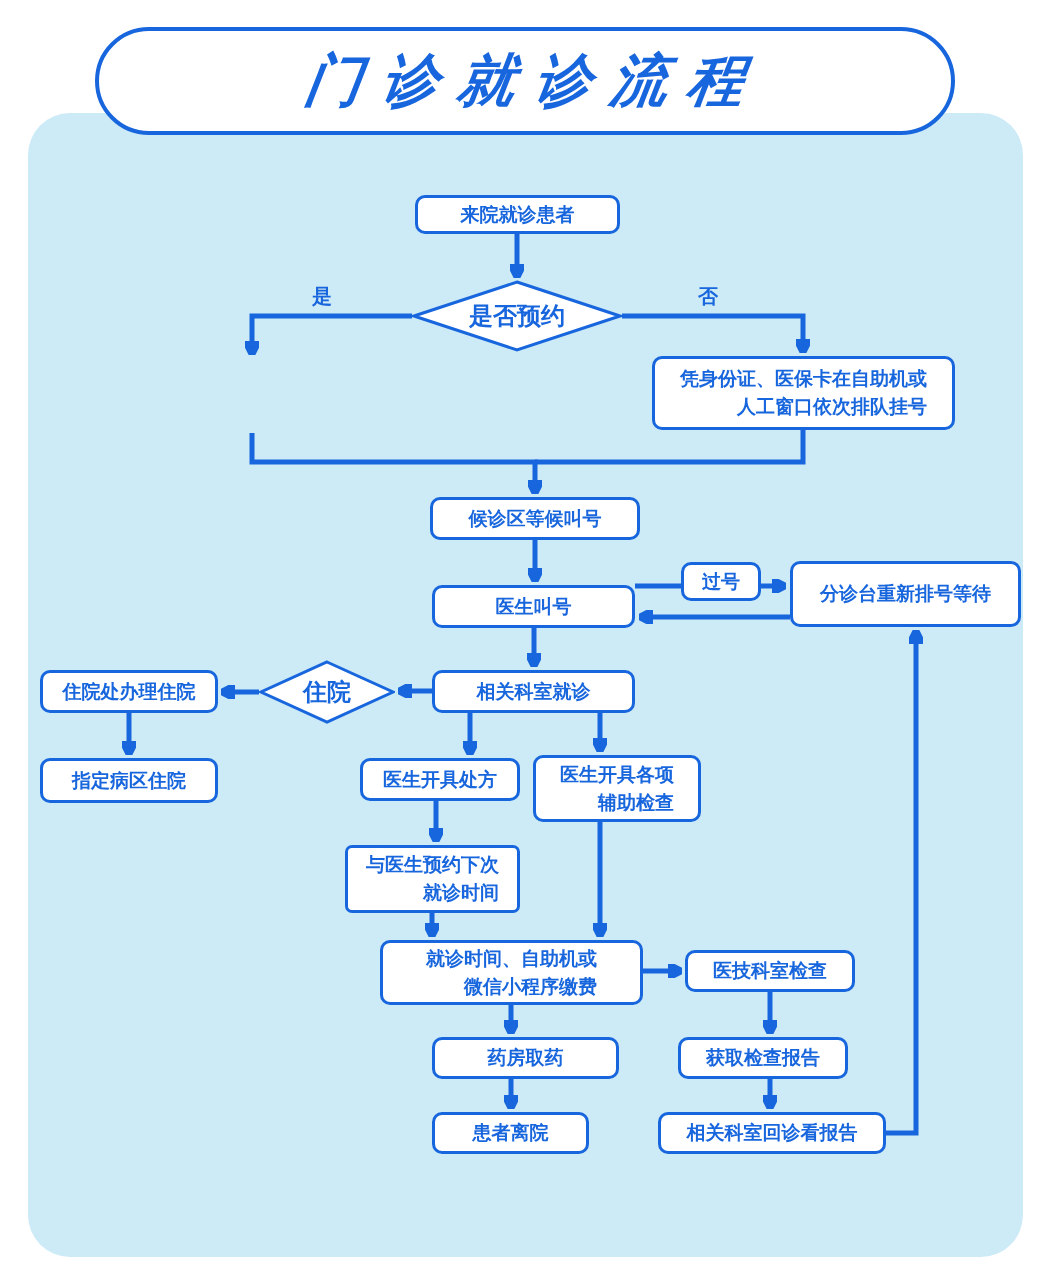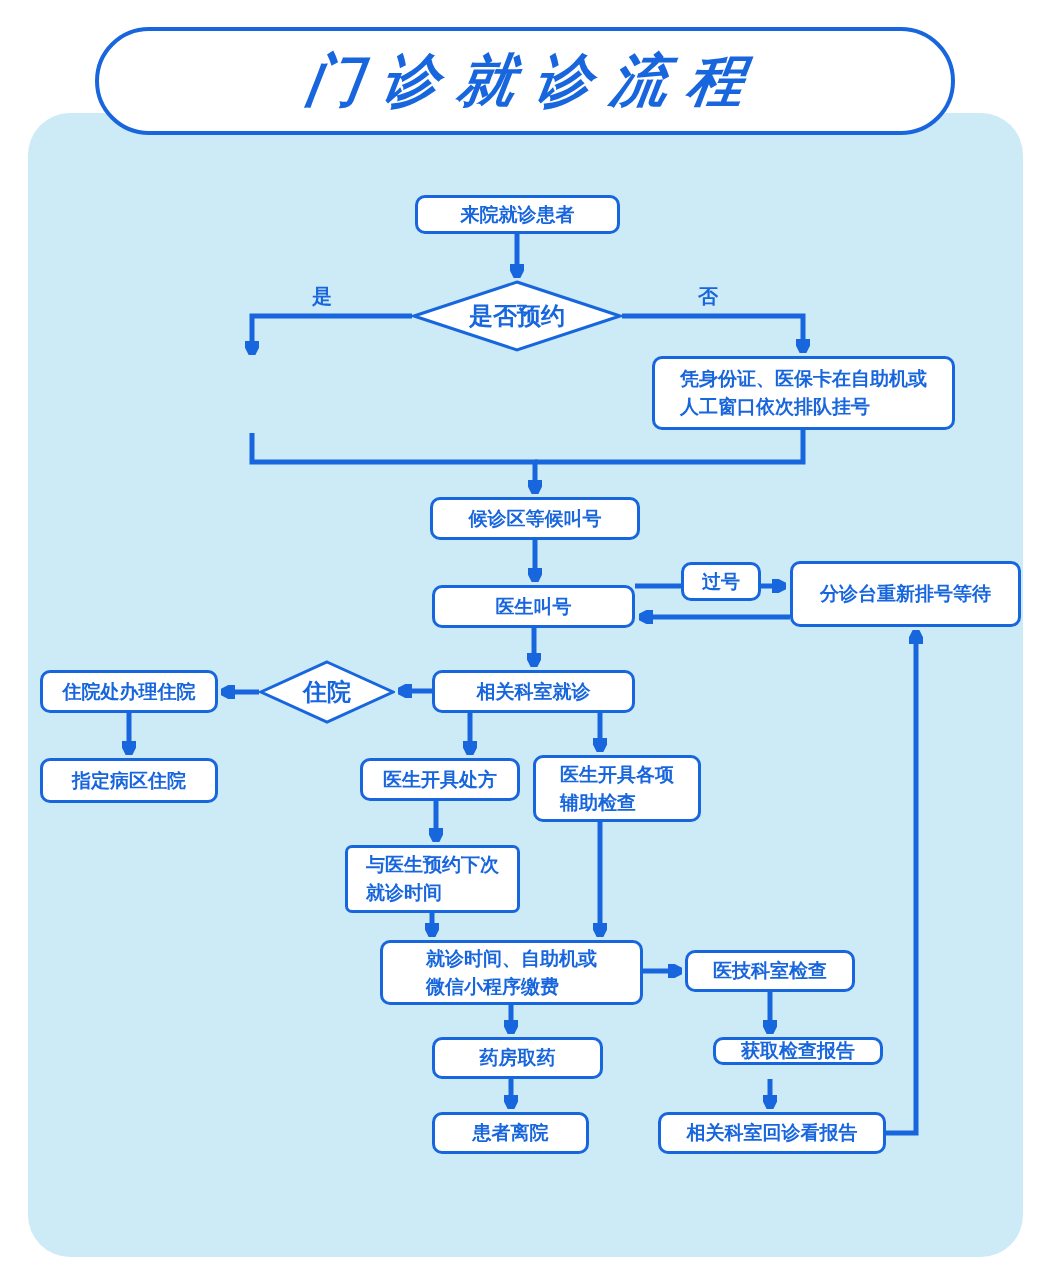--- a/index.html
+++ b/index.html
@@ -29,21 +29,21 @@
     color:var(--accent);font-size:57px;font-weight:900;font-style:italic;
     letter-spacing:0.34em;text-indent:0.34em;transform:skewX(-8deg);
     white-space:nowrap;
   }
   .arrows{position:absolute;left:0;top:0;z-index:1;pointer-events:none;}
   .arrows path{fill:none;stroke:var(--accent);stroke-width:5;}
   .node{
     position:absolute;z-index:2;
     background:var(--node-bg);border:3px solid var(--accent);border-radius:10px;
     color:var(--accent);font-size:19px;font-weight:600;line-height:1.45;
-    display:flex;align-items:center;justify-content:center;text-align:left;
+    display:flex;align-items:center;justify-content:center;text-align:right;
     white-space:pre-line;padding:2px 8px;
   }
   .diamond{position:absolute;z-index:2;}
   .diamond svg{position:absolute;left:0;top:0;display:block;}
   .diamond polygon{fill:var(--node-bg);stroke:var(--accent);stroke-width:3;}
   .diamond .dlabel{
     position:absolute;inset:0;display:flex;align-items:center;justify-content:center;
     color:var(--accent);font-size:24px;font-weight:600;text-align:center;
   }
   .edge-label{
@@ -61,22 +61,22 @@
   #n-triage-requeue{left:790px;top:561px;width:231px;height:66px;}
   #n-dept-visit{left:432px;top:670px;width:203px;height:43px;}
   #d-hospitalize{left:259px;top:660px;width:136px;height:64px;}
   #n-admission-office{left:40px;top:670px;width:178px;height:43px;}
   #n-ward-stay{left:40px;top:758px;width:178px;height:45px;}
   #n-prescription{left:360px;top:758px;width:160px;height:43px;}
   #n-aux-exam{left:533px;top:755px;width:168px;height:67px;}
   #n-next-appointment{left:345px;top:845px;width:175px;height:68px;border-radius:7px;}
   #n-payment{left:380px;top:940px;width:263px;height:65px;}
   #n-tech-exam{left:685px;top:950px;width:170px;height:42px;font-family:Liberation Serif, serif;}
-  #n-pharmacy{left:432px;top:1037px;width:171px;height:42px;font-family:Liberation Serif, serif;}
-  #n-get-report{left:713px;top:1037px;width:170px;height:28px;}
+  #n-pharmacy{left:432px;top:1037px;width:187px;height:42px;font-family:Liberation Serif, serif;}
+  #n-get-report{left:678px;top:1037px;width:170px;height:42px;}
   #n-leave-hospital{left:432px;top:1112px;width:157px;height:42px;}
   #n-return-report{left:658px;top:1112px;width:228px;height:42px;}
   #lbl-yes{left:312px;top:283px;}
   #lbl-no{left:698px;top:283px;}
 </style>
 </head>
 <body>
 
 <div class="stage">
 

